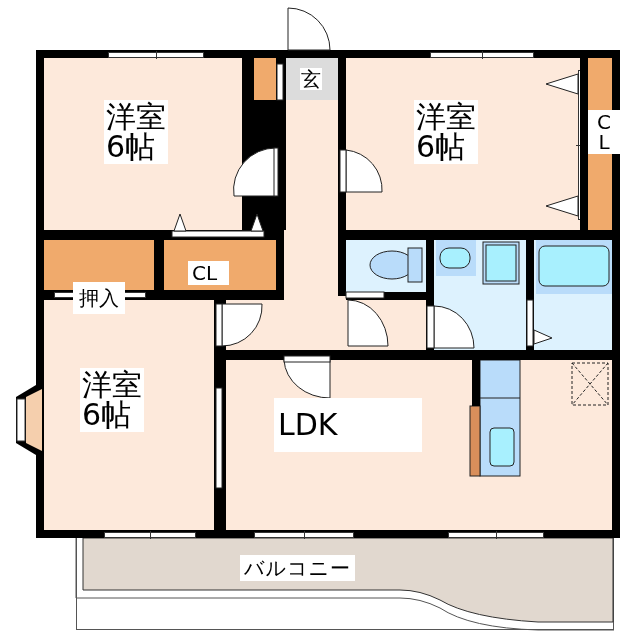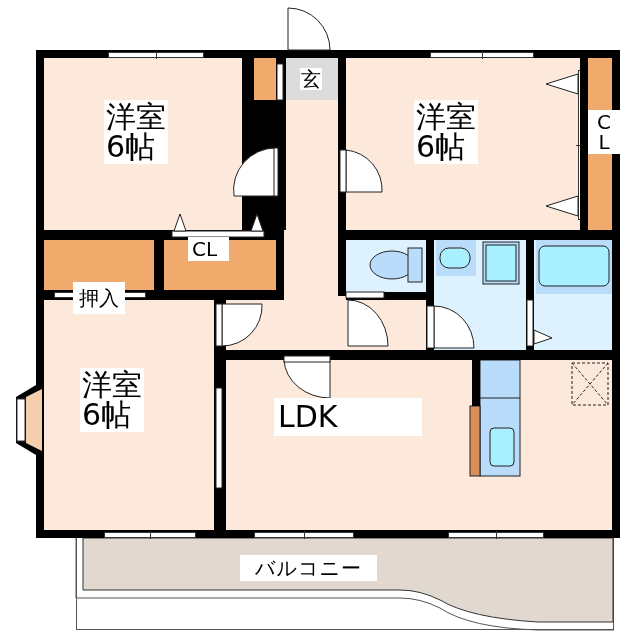--- a/index.html
+++ b/index.html
@@ -18,21 +18,21 @@
   svg{position:absolute;overflow:visible;}
 </style>
 </head>
 <body>
 
 <div class="abs" style="left:76px;top:536px;width:538px;height:94px;border:1px solid #555;border-top:none;background:#fff;"></div>
 <svg width="640" height="640" style="left:0;top:0;">
   <path d="M83 538 L613 538 L613 622 L538 622 Q470 618 440 600 Q420 590 400 590 L83 590 Z" fill="#e1d8cf" stroke="#333" stroke-width="1"></path>
   <path d="M76 538 L76 598 L400 598 Q420 598 440 608 Q470 628 538 630 L614 630" fill="none" stroke="#555" stroke-width="1"></path>
 </svg>
-<div class="label" style="left:240px;top:555px;font-size:20px;padding:3px 15px;letter-spacing:1px;">バルコニー</div>
+<div class="label" style="left:240px;top:555px;font-size:20px;padding:3px 4px;letter-spacing:1px;">バルコニー</div>
 
 <div class="wall" style="left:36px;top:50px;width:584px;height:488px;"></div>
 
 <div class="room" style="left:44px;top:58px;width:198px;height:172px;"></div>
 <div class="room" style="left:44px;top:58px;width:204px;height:50px;"></div>
 <div class="closet" style="left:254px;top:58px;width:22px;height:42px;"></div>
 <div class="abs" style="left:286px;top:58px;width:52px;height:42px;background:#dcdcdc;"></div>
 <div class="label" style="left:300px;top:68px;font-size:20px;padding:1px;">玄</div>
 
 <div class="room" style="left:284px;top:100px;width:54px;height:250px;"></div>
@@ -141,22 +141,22 @@
   <div>6帖</div>
 </div>
 <div class="label big" style="left:414px;top:100px;padding:2px 2px;">
   <div>洋室</div>
   <div>6帖</div>
 </div>
 <div class="label big" style="left:80px;top:368px;padding:2px 2px;">
   <div>洋室</div>
   <div>6帖</div>
 </div>
-<div class="label big" style="left:274px;top:398px;padding:4px 4px;width:140px;">
+<div class="label big" style="left:274px;top:398px;padding:12px 4px;width:140px;">
   <div>LDK</div>
 </div>
 
 <div class="label" style="left:73px;top:253px;font-size:20px;padding:6px;margin-top:29px;">押入</div>
-<div class="label" style="left:188px;top:237px;font-size:20px;padding:2px 12px 2px 4px;">CL</div>
+<div class="label" style="left:188px;top:261px;font-size:20px;padding:2px 12px 2px 4px;">CL</div>
 <div class="label" style="left:588px;top:110px;font-size:20px;padding:2px 4px;text-align:center;width:24px;">
   <div>C</div>
   <div>L</div>
 </div>
 
 </body></html>

